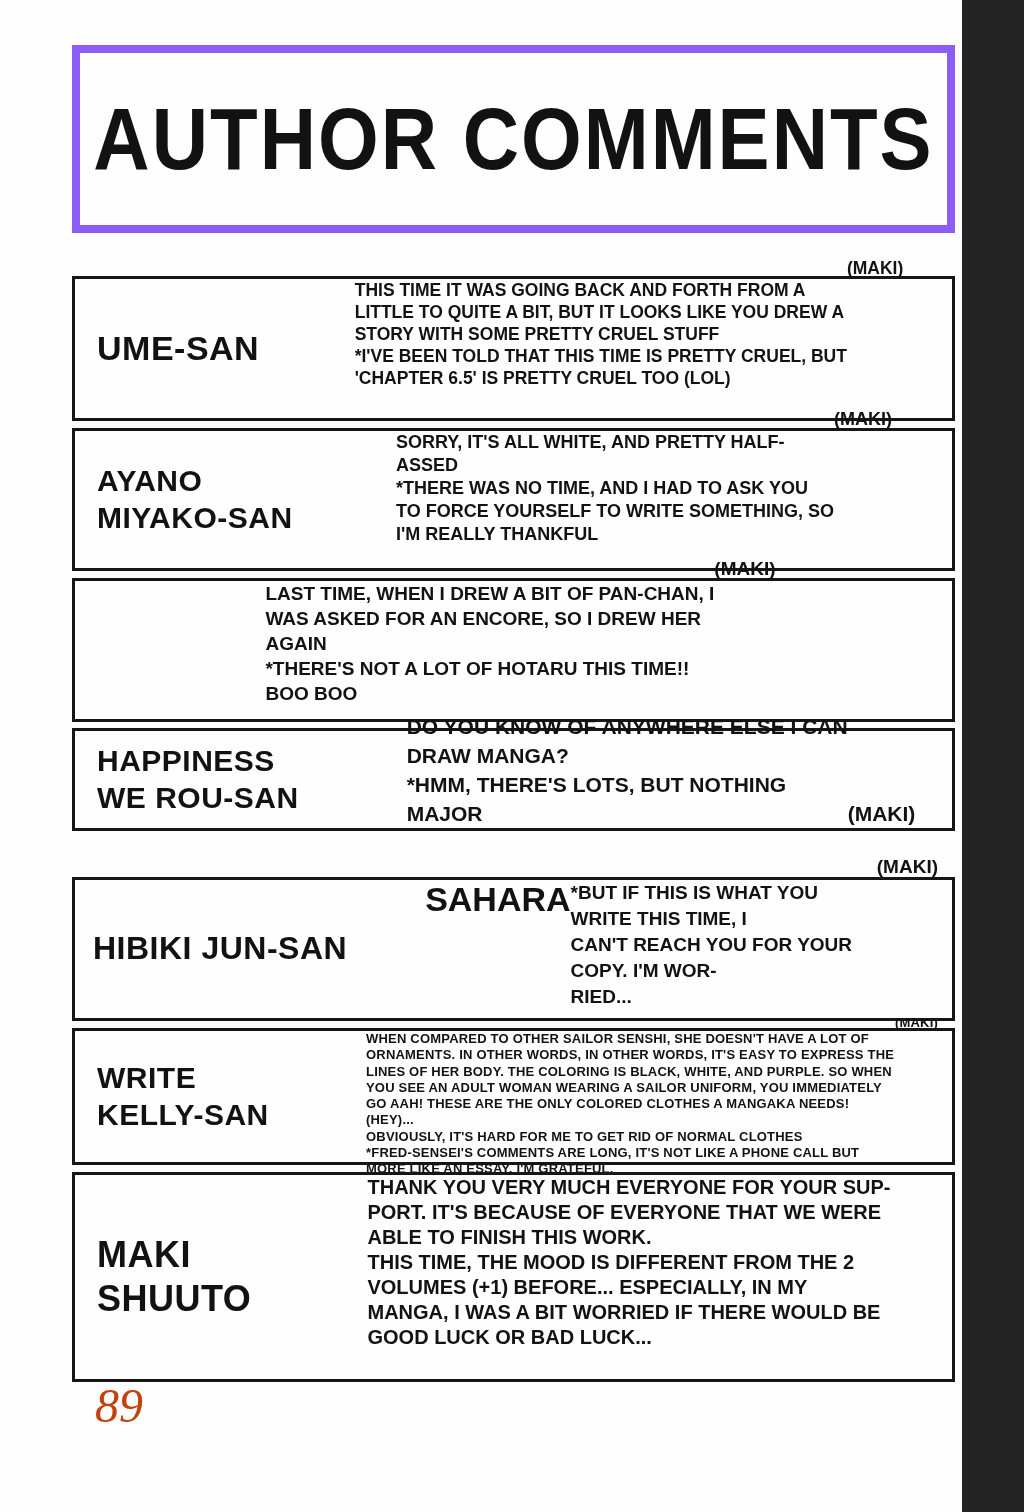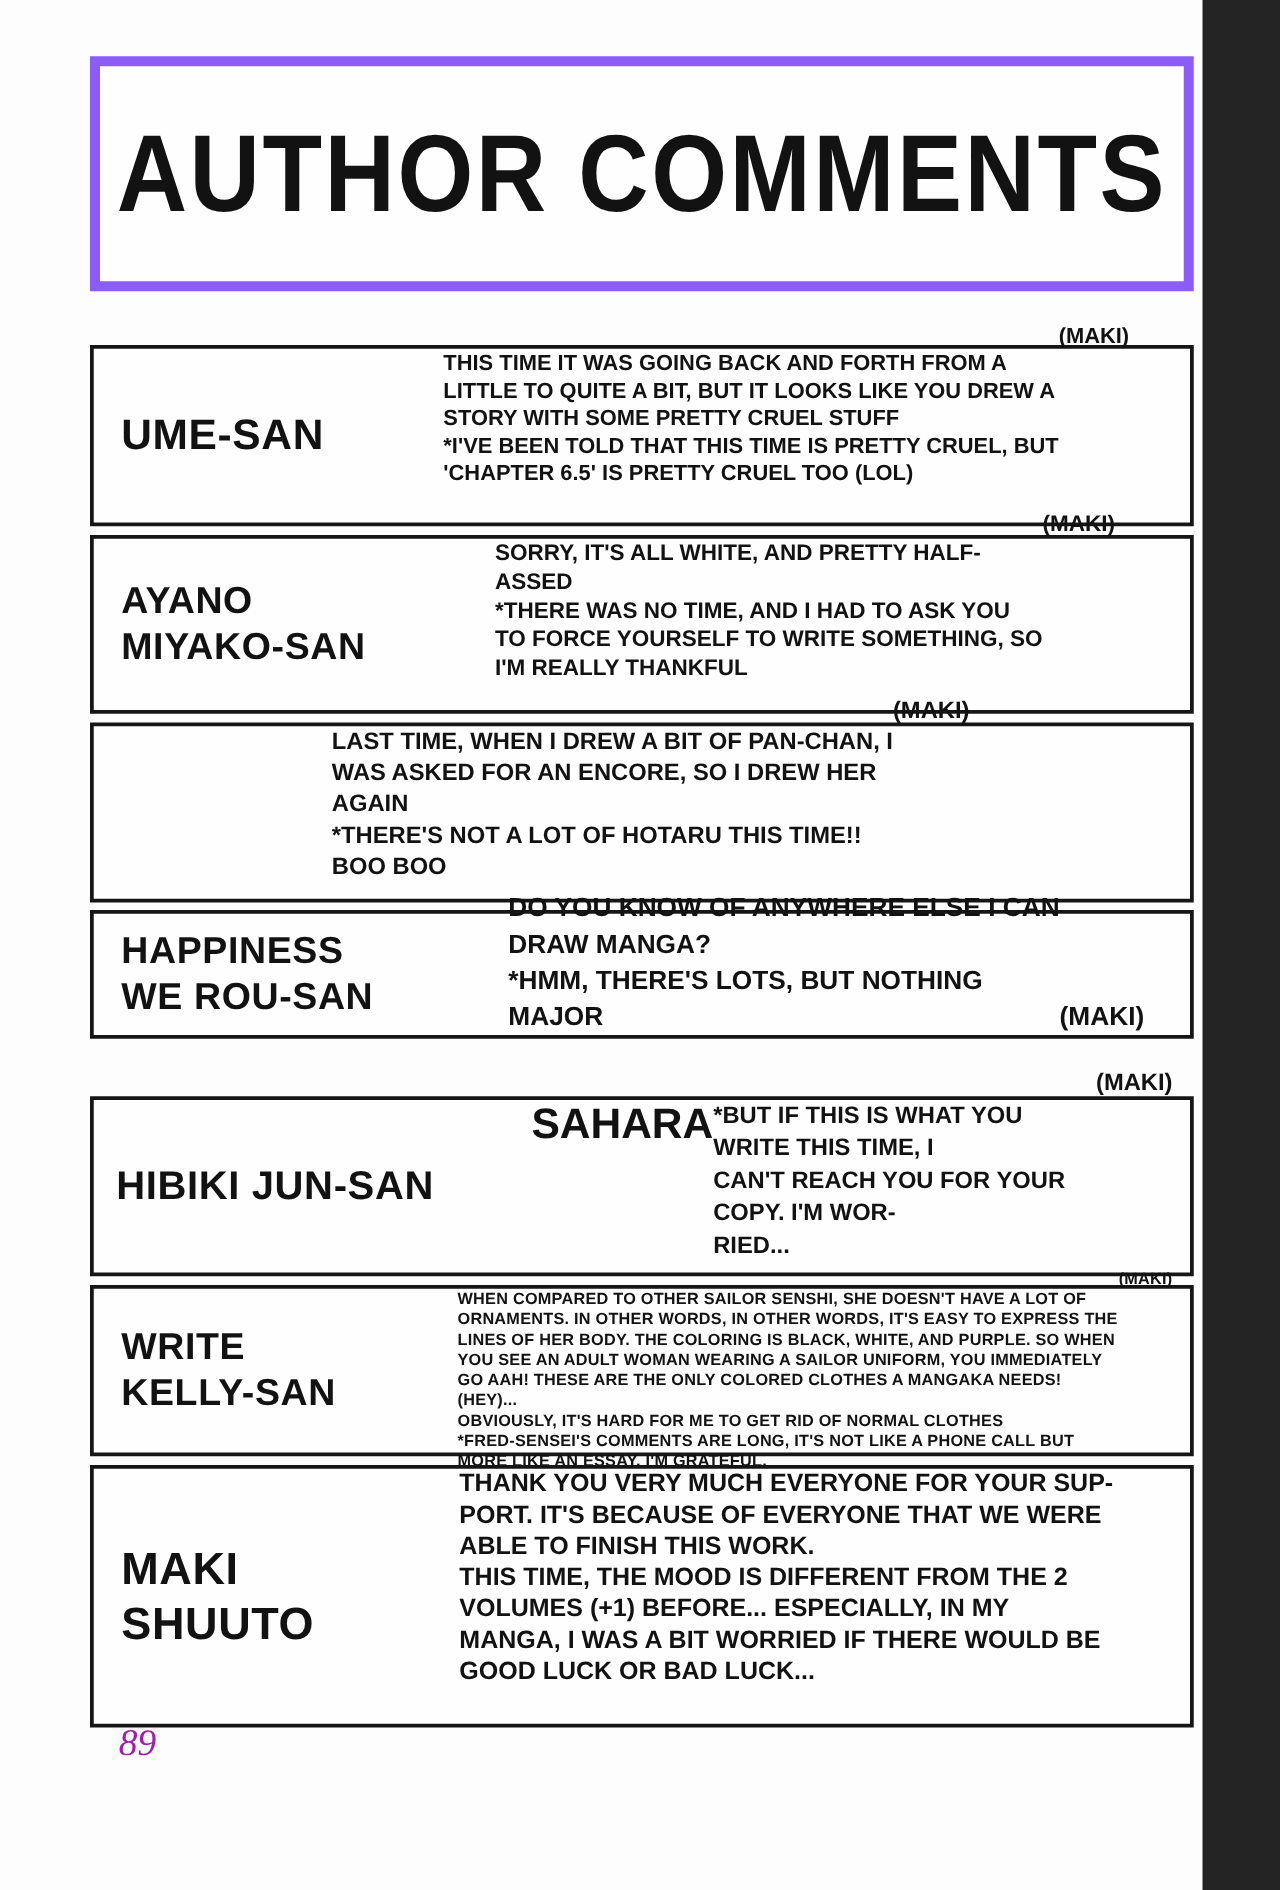--- a/index.html
+++ b/index.html
@@ -133,22 +133,22 @@
   .r7 { top: 1172px; height: 210px; }
   .r7 .name { font-size: 36px; }
   .r7 .comment { font-size: 20px; line-height: 25px; }
 
   .page-number {
     position: absolute;
     left: 95px;
     top: 1378px;
     font-family: "Liberation Serif", serif;
     font-style: italic;
-    font-size: 30px;
-    color: #a21caf;
+    font-size: 48px;
+    color: #c2410c;
   }
 </style>
 </head>
 <body>
 
 <div id="page">
 
   <div class="black-strip"></div>
 
   <div class="title-box">

